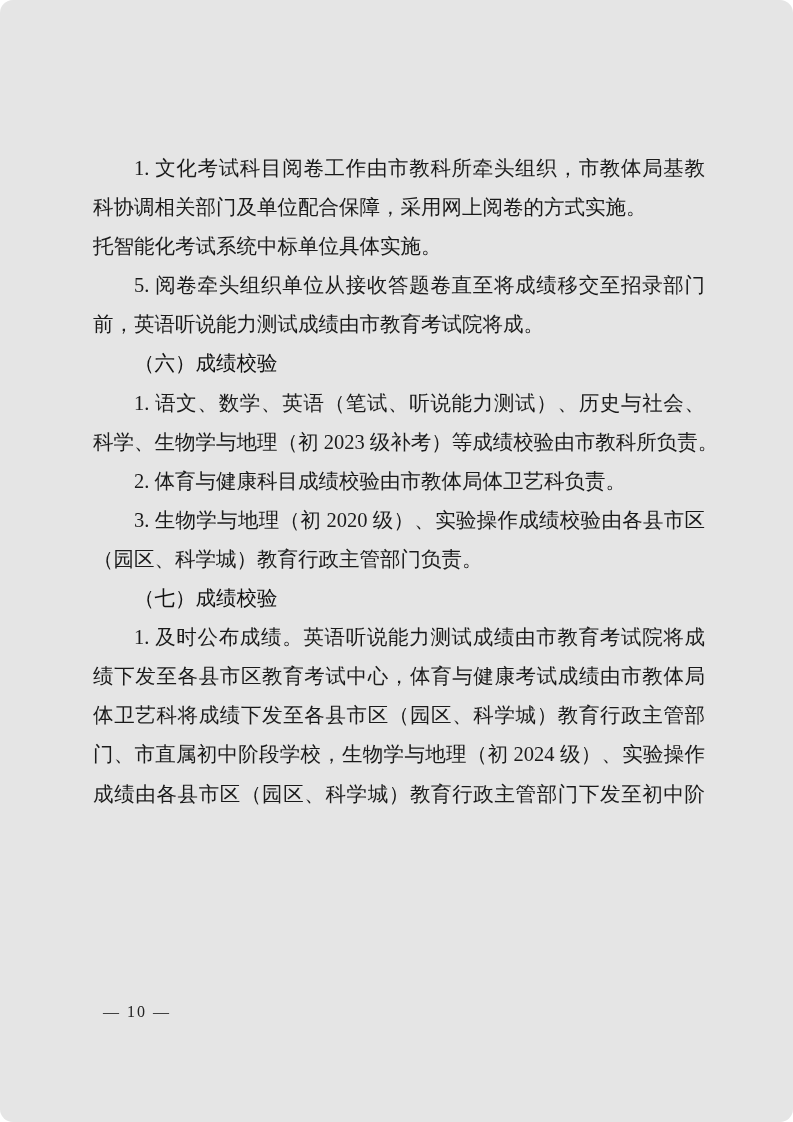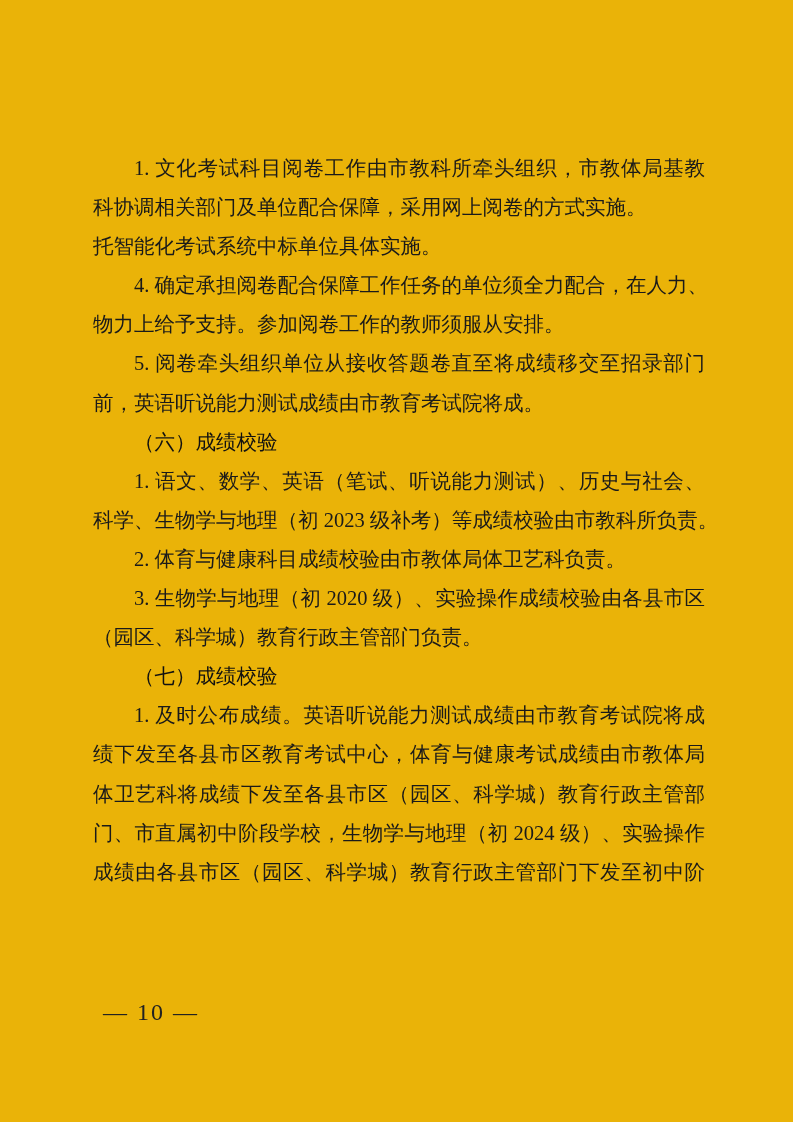--- a/index.html
+++ b/index.html
@@ -4,23 +4,24 @@
 <style>
   html, body {
     margin: 0;
     padding: 0;
     background: #ffffff;
   }
   .sheet {
     position: relative;
     width: 793px;
     height: 1122px;
-    background: #eab308;
+    background: #e5e5e5;
     overflow: hidden;
     font-family: "Liberation Serif", "DejaVu Serif", serif;
+    border-radius: 13px;
   }
   .content {
     position: absolute;
     left: 93px;
     top: 149px;
     width: 612px;
   }
   .para { margin: 0; padding: 0; }
   .line {
     height: 39.1px;
@@ -37,42 +38,38 @@
     text-indent: 2em;
   }
   .para.heading .line {
     font-weight: normal;
     color: #111111;
   }
   .footer {
     position: absolute;
     left: 103px;
     top: 999px;
-    font-size: 24px;
+    font-size: 16px;
     line-height: 26px;
     color: #222222;
     letter-spacing: 2px;
     font-family: "Liberation Serif", "DejaVu Serif", serif;
   }
 </style>
 </head>
 <body>
 
 <div class="sheet">
   <div class="content" id="doc-content">
       <div class="para body">
         <div class="line first fill">1. 文化考试科目阅卷工作由市教科所牵头组织，市教体局基教</div>
         <div class="line">科协调相关部门及单位配合保障，采用网上阅卷的方式实施。</div>
       </div>
       <div class="para body">
         <div class="line">托智能化考试系统中标单位具体实施。</div>
-      </div>
-      <div class="para body">
-        <div class="line first fill">4. 确定承担阅卷配合保障工作任务的单位须全力配合，在人力、</div>
-        <div class="line">物力上给予支持。参加阅卷工作的教师须服从安排。</div>
       </div>
       <div class="para body">
         <div class="line first fill">5. 阅卷牵头组织单位从接收答题卷直至将成绩移交至招录部门</div>
         <div class="line">前，英语听说能力测试成绩由市教育考试院将成。</div>
       </div>
       <div class="para heading">
         <div class="line first">（六）成绩校验</div>
       </div>
       <div class="para body">
         <div class="line first fill">1. 语文、数学、英语（笔试、听说能力测试）、历史与社会、</div>

